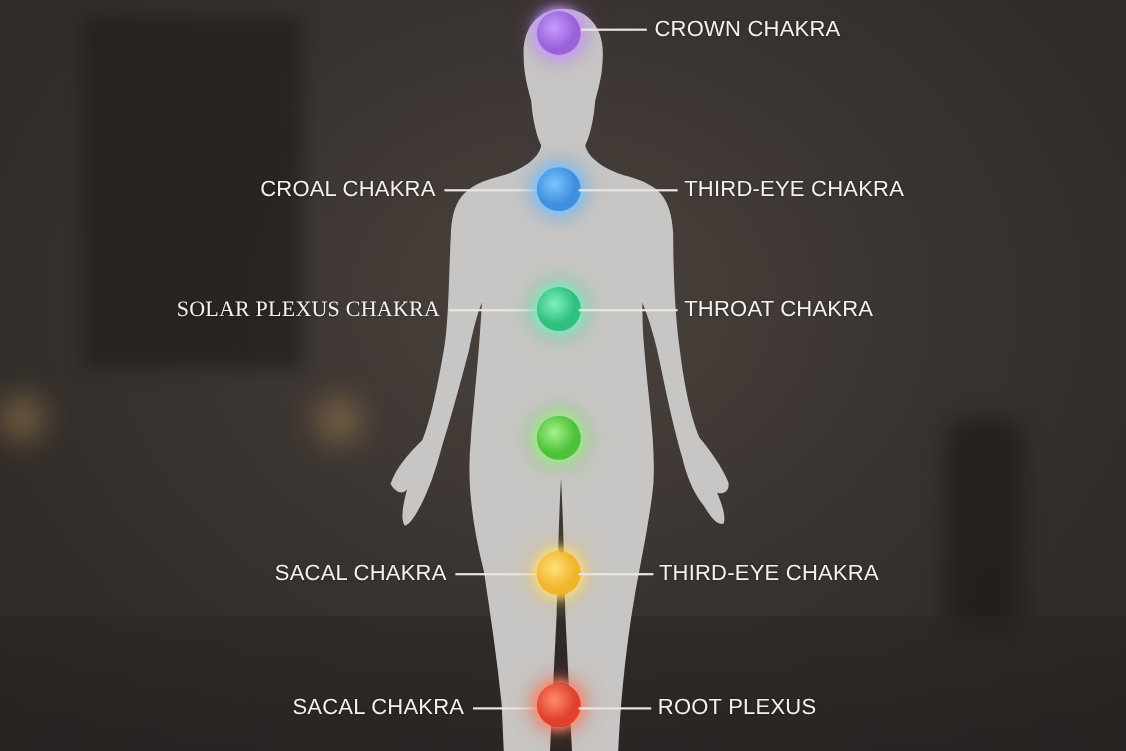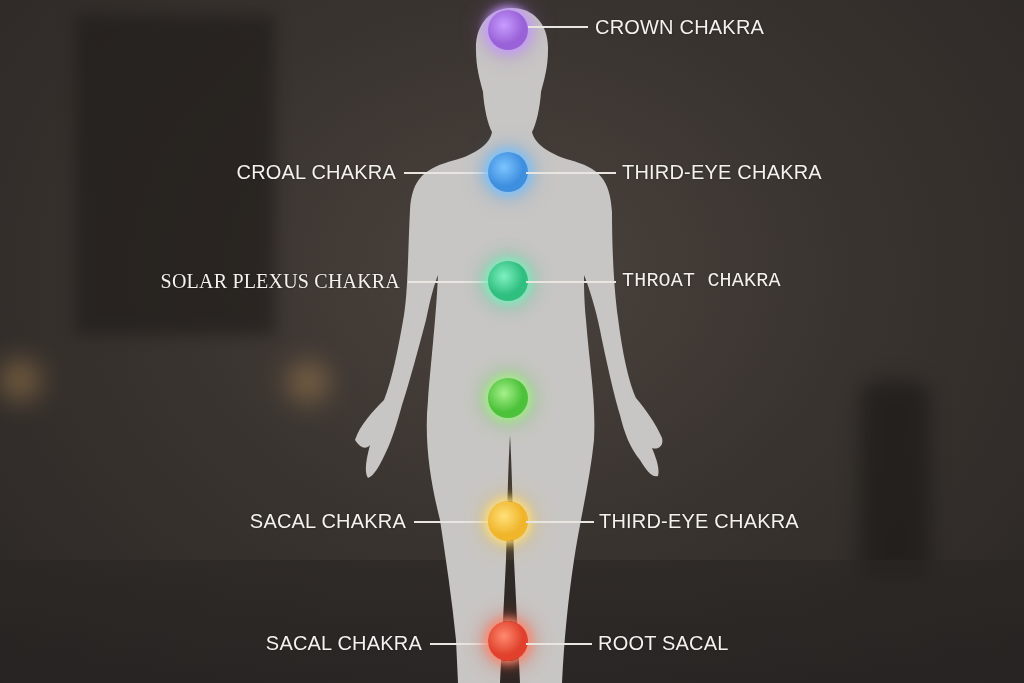--- a/index.html
+++ b/index.html
@@ -92,27 +92,27 @@
 <div class="line" style="left:404px;top:172px;width:86px;"></div>
 <div class="gem" style="left: 508px; top: 172px; background: radial-gradient(circle at 40% 38%, rgb(124, 196, 255) 0%, rgb(63, 143, 224) 55%, rgb(63, 143, 224) 100%); box-shadow: rgb(124, 196, 255) 0px 0px 10px 3px, rgba(63, 143, 224, 0.4) 0px 0px 22px 6px;"></div>
 <div class="line" style="left:526px;top:172px;width:90px;"></div>
 <div class="label left" style="right:628px;top:160px;">CROAL CHAKRA</div>
 <div class="label" style="left:622px;top:160px;">THIRD-EYE CHAKRA</div>
 
 <div class="line" style="left:408px;top:281px;width:82px;"></div>
 <div class="gem" style="left: 508px; top: 281px; background: radial-gradient(circle at 40% 38%, rgb(127, 240, 192) 0%, rgb(47, 191, 127) 55%, rgb(47, 191, 127) 100%); box-shadow: rgb(127, 240, 192) 0px 0px 10px 3px, rgba(47, 191, 127, 0.4) 0px 0px 22px 6px;"></div>
 <div class="line" style="left:526px;top:281px;width:90px;"></div>
 <div class="label left" style="right:624px;top:269px;font-family:Liberation Serif, serif;">SOLAR PLEXUS CHAKRA</div>
-<div class="label" style="left:622px;top:269px;font-family:Liberation Mono, monospace;">THROAT CHAKRA</div>
+<div class="label" style="left:622px;top:269px;">THROAT CHAKRA</div>
 
 <div class="gem" style="left: 508px; top: 398px; background: radial-gradient(circle at 40% 38%, rgb(166, 240, 138) 0%, rgb(76, 194, 58) 55%, rgb(76, 194, 58) 100%); box-shadow: rgb(166, 240, 138) 0px 0px 10px 3px, rgba(76, 194, 58, 0.4) 0px 0px 22px 6px;"></div>
 
 <div class="line" style="left:414px;top:521px;width:76px;"></div>
 <div class="gem" style="left: 508px; top: 521px; background: radial-gradient(circle at 40% 38%, rgb(255, 224, 122) 0%, rgb(240, 181, 42) 55%, rgb(240, 181, 42) 100%); box-shadow: rgb(255, 224, 122) 0px 0px 10px 3px, rgba(240, 181, 42, 0.4) 0px 0px 22px 6px;"></div>
 <div class="line" style="left:526px;top:521px;width:68px;"></div>
 <div class="label left" style="right:618px;top:509px;">SACAL CHAKRA</div>
 <div class="label" style="left:599px;top:509px;">THIRD-EYE CHAKRA</div>
 
 <div class="line" style="left:430px;top:643px;width:60px;"></div>
 <div class="gem" style="left: 508px; top: 641px; background: radial-gradient(circle at 40% 38%, rgb(255, 138, 110) 0%, rgb(224, 64, 44) 55%, rgb(224, 64, 44) 100%); box-shadow: rgb(255, 138, 110) 0px 0px 10px 3px, rgba(224, 64, 44, 0.4) 0px 0px 22px 6px;"></div>
 <div class="line" style="left:526px;top:643px;width:66px;"></div>
 <div class="label left" style="right:602px;top:631px;">SACAL CHAKRA</div>
-<div class="label" style="left:598px;top:631px;">ROOT SACAL</div>
+<div class="label" style="left:598px;top:631px;">ROOT PLEXUS</div>
 
 </body></html>

